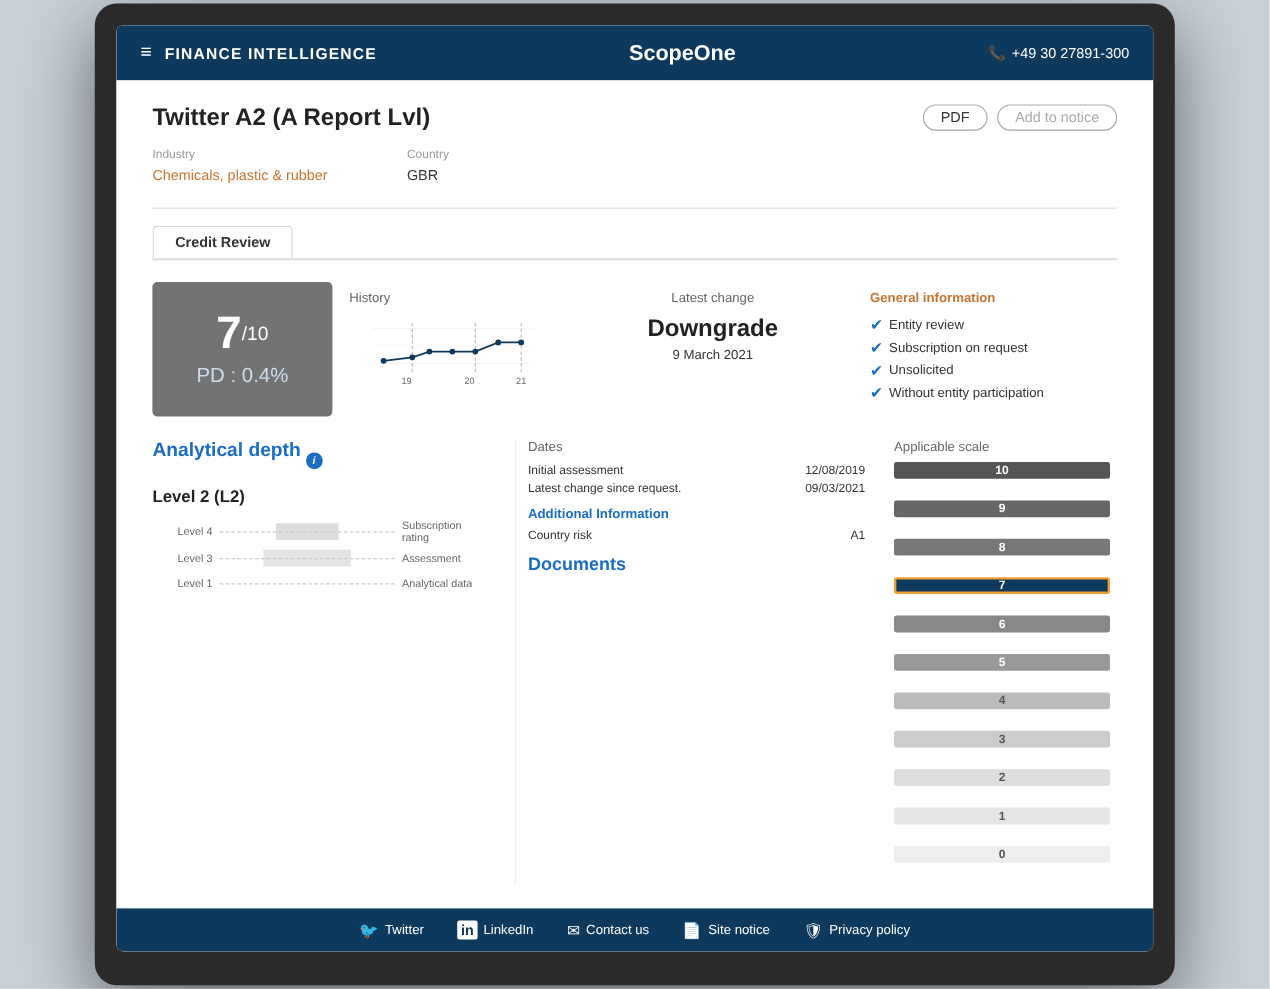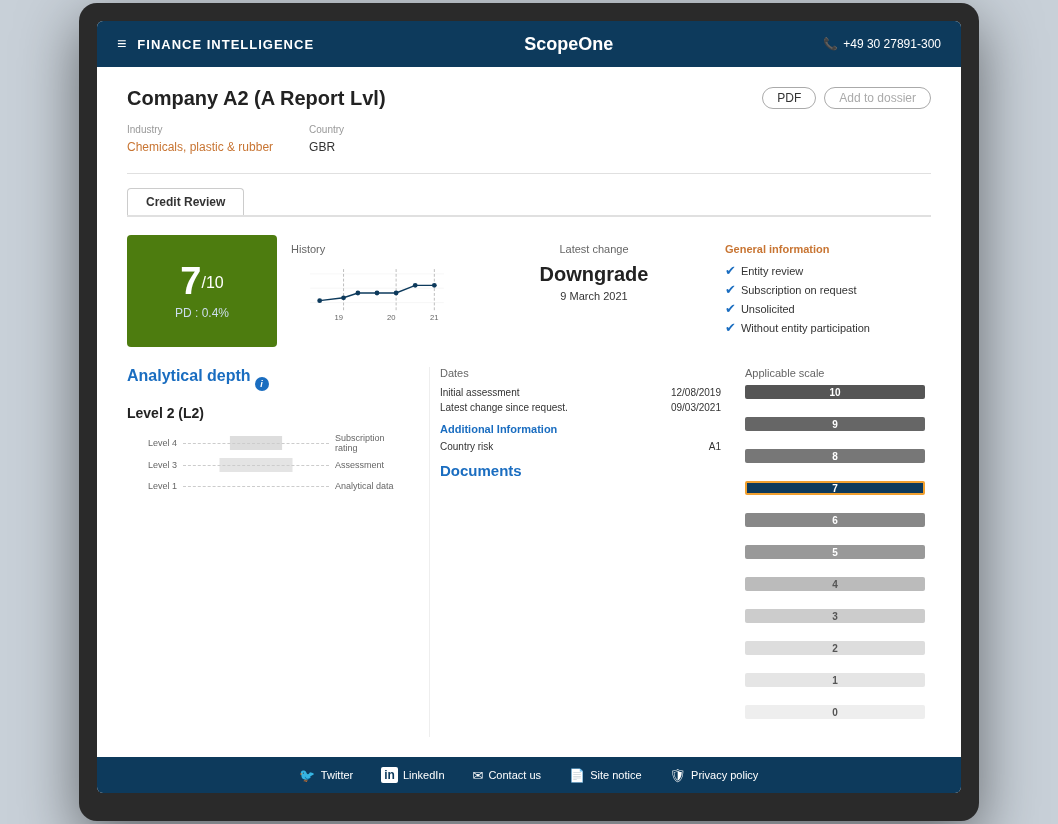--- a/index.html
+++ b/index.html
@@ -70,21 +70,21 @@
       border-radius: 12px;
       padding: 3px 14px;
       font-size: 12px;
       color: #aaa;
       cursor: pointer;
       background: #fff;
     }
     
     .meta-row {
       display: flex;
-      gap: 36px;
+      gap: 66px;
       margin-bottom: 18px;
     }
     .meta-item label {
       font-size: 10px;
       color: #999;
       display: block;
       margin-bottom: 2px;
     }
     .meta-item .meta-value-link { color: #c87533; font-size: 12px; }
     .meta-item .meta-value { color: #333; font-size: 12px; }
@@ -106,33 +106,33 @@
     .tab-item.active { background: #fff; font-weight: 600; }
     
     .main-grid {
       display: grid;
       grid-template-columns: 150px 200px 1fr 220px;
       gap: 0;
       margin-bottom: 20px;
     }
     
     .rating-box {
-      background: #4d7c0f;
+      background: #737373;
       border-radius: 4px;
       display: flex;
       flex-direction: column;
       align-items: center;
       justify-content: center;
       padding: 12px 10px;
       color: #fff;
       min-height: 110px;
     }
     .rating-number { font-size: 38px; font-weight: bold; line-height: 1; }
     .rating-denom { font-size: 16px; vertical-align: super; }
-    .rating-pd { font-size: 12px; margin-top: 6px; color: #cde; }
+    .rating-pd { font-size: 17px; margin-top: 6px; color: #cde; }
     
     .history-box { padding: 8px 14px; }
     .section-label { font-size: 11px; color: #666; margin-bottom: 8px; }
     
     .latest-change-box { padding: 8px 14px; text-align: center; }
     .latest-label { font-size: 11px; color: #666; margin-bottom: 8px; }
     .latest-value { font-size: 20px; font-weight: 600; color: #222; margin-bottom: 4px; }
     .latest-date { font-size: 11px; color: #333; }
     
     .general-info-box { padding: 8px 14px; }
@@ -237,24 +237,24 @@
       <div class="top-nav-center">ScopeOne</div>
       <div class="top-nav-right">
         <span>📞</span>
         <span>+49 30 27891-300</span>
       </div>
     </div>
 
     <div class="content-area">
 
       <div class="page-header">
-        <div class="page-title">Company A2 (A Report Lvl)</div>
+        <div class="page-title">Twitter A2 (A Report Lvl)</div>
         <div class="header-actions">
           <button class="btn-pdf">PDF</button>
-          <button class="btn-add-dossier">Add to dossier</button>
+          <button class="btn-add-dossier">Add to notice</button>
         </div>
       </div>
 
       <div class="meta-row">
         <div class="meta-item">
           <label>Industry</label>
           <span class="meta-value-link">Chemicals, plastic &amp; rubber</span>
         </div>
         <div class="meta-item">
           <label>Country</label>

